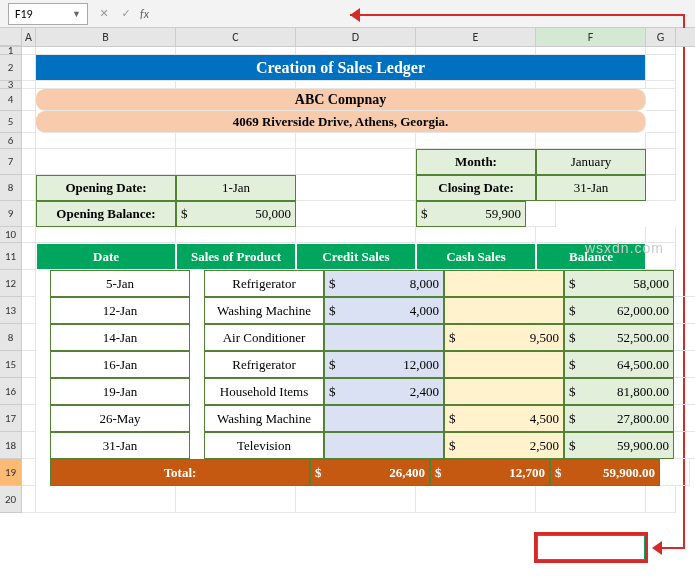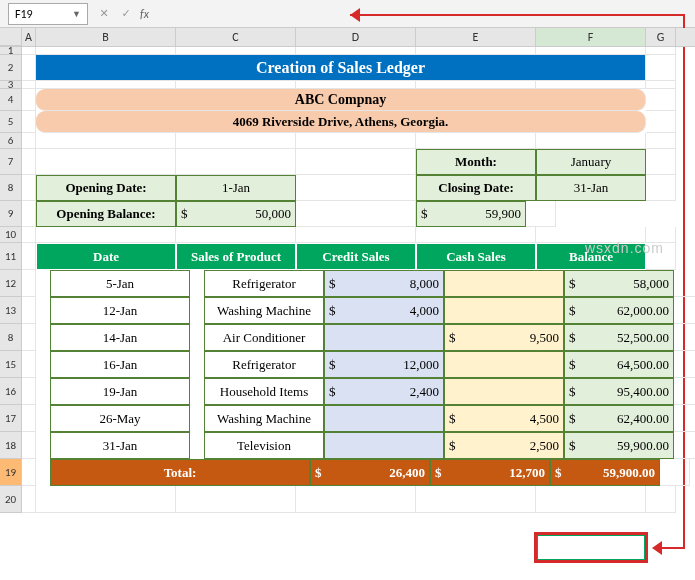--- a/index.html
+++ b/index.html
@@ -303,40 +303,40 @@
             <div class="cell wD tbl-cell cash-col">
               <span class="dollar-split">
                 <span>$</span>
                 <span>2,400</span>
               </span>
             </div>
             <div class="cell wE tbl-cell credit-col"></div>
             <div class="cell wF tbl-cell bal-col">
               <span class="dollar-split">
                 <span>$</span>
-                <span>95,400.00</span>
+                <span>81,800.00</span>
               </span>
             </div>
             <div class="cell wG"></div>
           </div>
           <div class="row" style="height: 27px;">
             <div class="cell wA"></div>
             <div class="cell wB tbl-cell c">26-May</div>
             <div class="cell wC tbl-cell c">Washing Machine</div>
             <div class="cell wD tbl-cell cash-col"></div>
             <div class="cell wE tbl-cell credit-col">
               <span class="dollar-split">
                 <span>$</span>
                 <span>4,500</span>
               </span>
             </div>
             <div class="cell wF tbl-cell bal-col">
               <span class="dollar-split">
                 <span>$</span>
-                <span>62,400.00</span>
+                <span>27,800.00</span>
               </span>
             </div>
             <div class="cell wG"></div>
           </div>
           <div class="row" style="height: 27px;">
             <div class="cell wA"></div>
             <div class="cell wB tbl-cell c">31-Jan</div>
             <div class="cell wC tbl-cell c">Television</div>
             <div class="cell wD tbl-cell cash-col"></div>
             <div class="cell wE tbl-cell credit-col">

